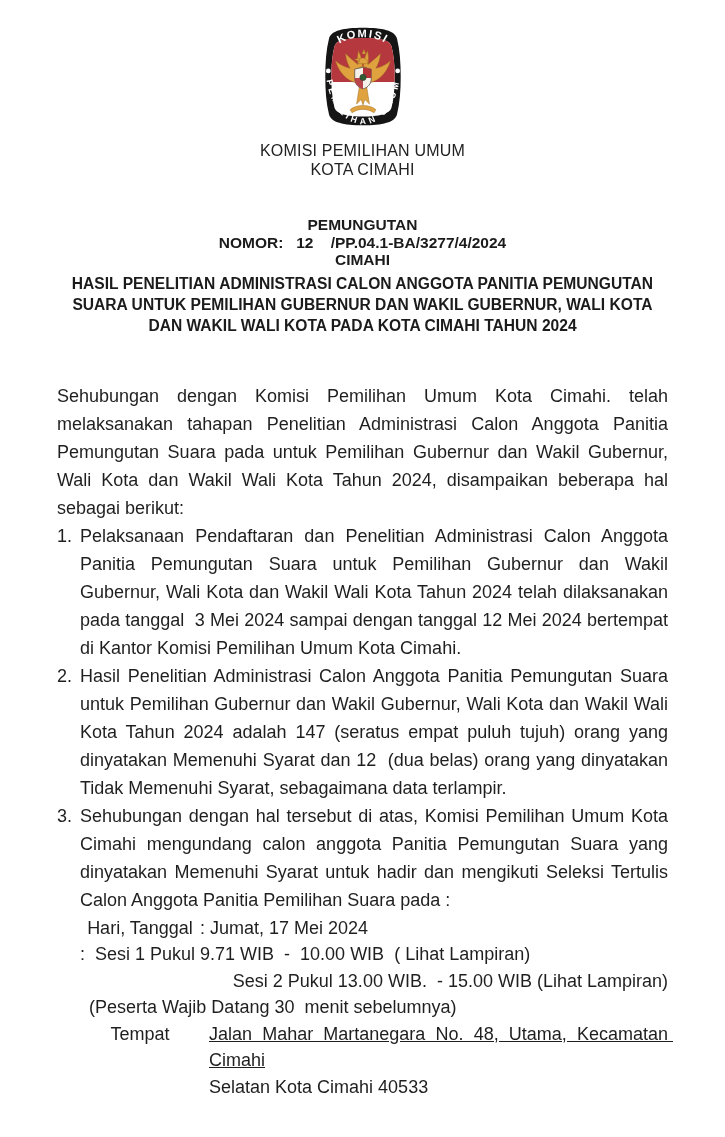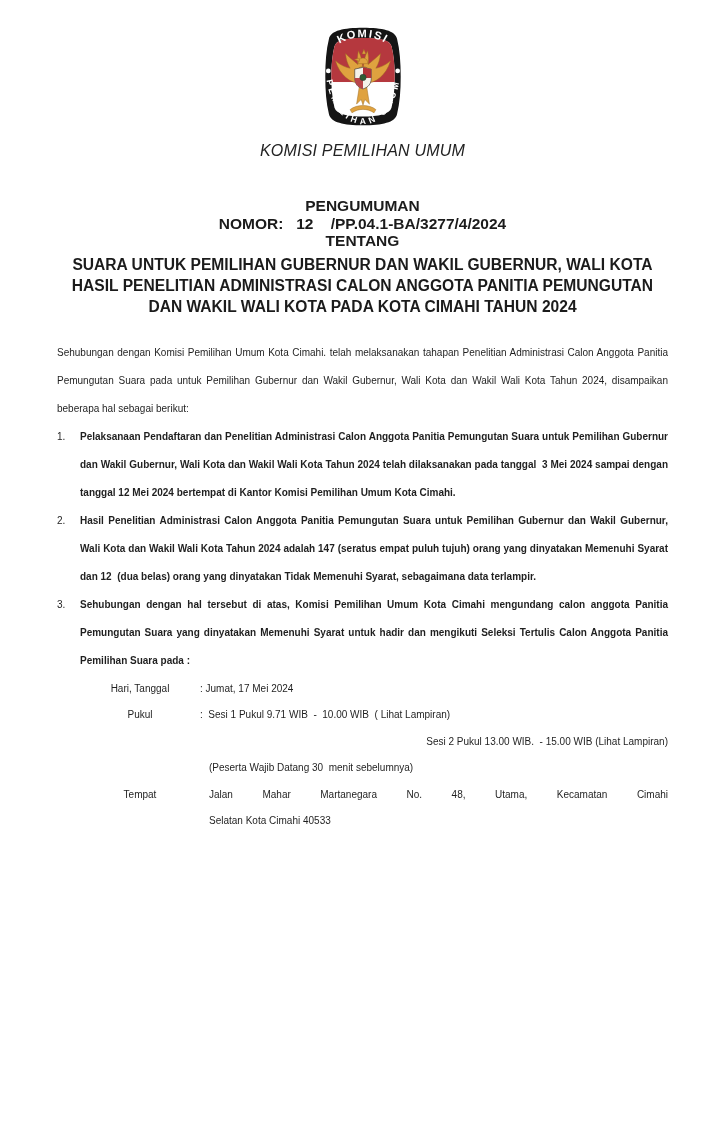--- a/index.html
+++ b/index.html
@@ -11,45 +11,45 @@
     overflow: hidden;
     -webkit-font-smoothing: antialiased;
   }
   .page { width: 725px; height: 1137px; position: relative; background: #fff; }
 
   
   .logo-wrap { width: 92px; margin: 25px auto 0 auto; }
   .logo-wrap svg { display: block; width: 92px; height: 103px; }
 
   
-  .org { text-align: center; margin-top: 13px; font-size: 16px; line-height: 19px; color: #222; letter-spacing: 0.2px; font-style: italic; }
+  .org { text-align: center; margin-top: 13px; font-size: 16px; line-height: 19px; color: #222; letter-spacing: 0.2px; }
 
   
   .doc-heading { text-align: center; margin-top: 37px; font-weight: bold; color: #1b1b1b; }
   .h-top { font-size: 15.5px; line-height: 17.5px; white-space: pre-wrap; }
   .h-main { margin-top: 4px; font-size: 15.6px; line-height: 21px; }
 
   
-  .content { margin: 22px 57px 0 57px; font-size: 10px; line-height: 28px; color: #1f1f1f; }
+  .content { margin: 46px 57px 0 57px; font-size: 18px; line-height: 28px; color: #1f1f1f; }
   .just { text-align: justify; }
   .prewrap { white-space: pre-wrap; }
   p.intro { margin: 0; }
   .li { display: flex; margin: 0; }
   .num { width: 23px; flex: none; }
-  .li-text { flex: 1; font-weight: bold; }
+  .li-text { flex: 1; }
 
   
   .details { line-height: 26.5px; margin-top: 1px; }
   .drow { display: flex; padding-left: 23px; }
   .dlabel { width: 120px; flex: none; text-align: center; }
   .dvalue { flex: 1; }
   .dline { white-space: pre-wrap; }
   .cont-a { padding-left: 15px; text-align: right; }
   .cont-b { padding-left: 9px; }
-  .stretch { text-align: justify; text-align-last: justify; }
+  .stretch { text-align: justify; text-align-last: justify; text-decoration: underline; }
 </style>
 </head>
 <body>
 
 <div class="page">
 
   <div class="logo-wrap">
     <svg viewBox="0 0 100 112">
       <defs>
         <path id="outerBarrel" d="M50 3 C71 3 85 6 87 15 C90 27 91 41 91 56 C91 71 90 85 87 97 C85 106 71 109 50 109 C29 109 15 106 13 97 C10 85 9 71 9 56 C9 41 10 27 13 15 C15 6 29 3 50 3 Z"></path>
@@ -98,29 +98,30 @@
         <textPath href="#arcTop" startOffset="50%" text-anchor="middle" dominant-baseline="central">KOMISI</textPath>
       </text>
       <text font-family="Liberation Sans, sans-serif" font-size="9.5" font-weight="bold" fill="#ffffff" letter-spacing="3">
         <textPath href="#arcBottom" startOffset="50%" text-anchor="middle" dominant-baseline="central">PEMILIHAN UMUM</textPath>
       </text>
     </svg>
   </div>
 
   <div class="org">
     <div>KOMISI PEMILIHAN UMUM</div>
+    <div>KOTA CIMAHI</div>
   </div>
 
   <div class="doc-heading">
-    <div class="h-top">PENGUMUMAN</div>
+    <div class="h-top">PEMUNGUTAN</div>
     <div class="h-top">NOMOR:   12    /PP.04.1-BA/3277/4/2024</div>
-    <div class="h-top">TENTANG</div>
+    <div class="h-top">CIMAHI</div>
     <div class="h-main">
+      <div>HASIL PENELITIAN ADMINISTRASI CALON ANGGOTA PANITIA PEMUNGUTAN</div>
       <div>SUARA UNTUK PEMILIHAN GUBERNUR DAN WAKIL GUBERNUR, WALI KOTA</div>
-      <div>HASIL PENELITIAN ADMINISTRASI CALON ANGGOTA PANITIA PEMUNGUTAN</div>
       <div>DAN WAKIL WALI KOTA PADA KOTA CIMAHI TAHUN 2024</div>
     </div>
   </div>
 
   <div class="content">
     <p class="intro just prewrap">Sehubungan dengan Komisi Pemilihan Umum Kota Cimahi. telah melaksanakan tahapan Penelitian Administrasi Calon Anggota Panitia Pemungutan Suara pada untuk Pemilihan Gubernur dan Wakil Gubernur, Wali Kota dan Wakil Wali Kota Tahun 2024, disampaikan beberapa hal sebagai berikut:</p>
 
     <div class="li">
       <span class="num">1.</span>
       <div class="li-text just prewrap">Pelaksanaan Pendaftaran dan Penelitian Administrasi Calon Anggota Panitia Pemungutan Suara untuk Pemilihan Gubernur dan Wakil Gubernur, Wali Kota dan Wakil Wali Kota Tahun 2024 telah dilaksanakan pada tanggal  3 Mei 2024 sampai dengan tanggal 12 Mei 2024 bertempat di Kantor Komisi Pemilihan Umum Kota Cimahi.</div>
@@ -139,21 +140,20 @@
     <div class="details">
 
       <div class="drow">
         <div class="dlabel">Hari, Tanggal</div>
         <div class="dvalue">
           <div class="dline">: Jumat, 17 Mei 2024</div>
         </div>
       </div>
 
       <div class="drow">
-        <div class="dlabel">Pukul</div>
         <div class="dvalue">
           <div class="dline">:  Sesi 1 Pukul 9.71 WIB  -  10.00 WIB  ( Lihat Lampiran)</div>
           <div class="dline cont-a">Sesi 2 Pukul 13.00 WIB.  - 15.00 WIB (Lihat Lampiran)</div>
           <div class="dline cont-b">(Peserta Wajib Datang 30  menit sebelumnya)</div>
         </div>
       </div>
 
       <div class="drow">
         <div class="dlabel">Tempat</div>
         <div class="dvalue">

